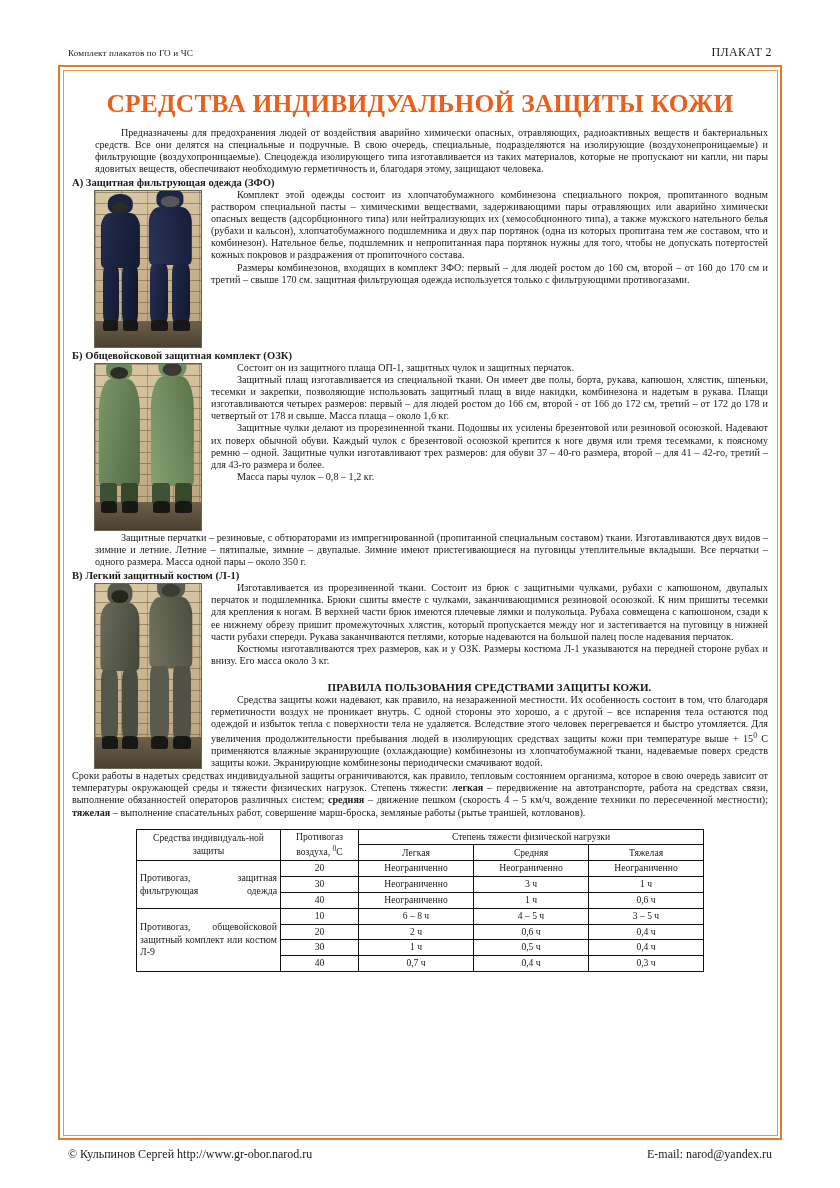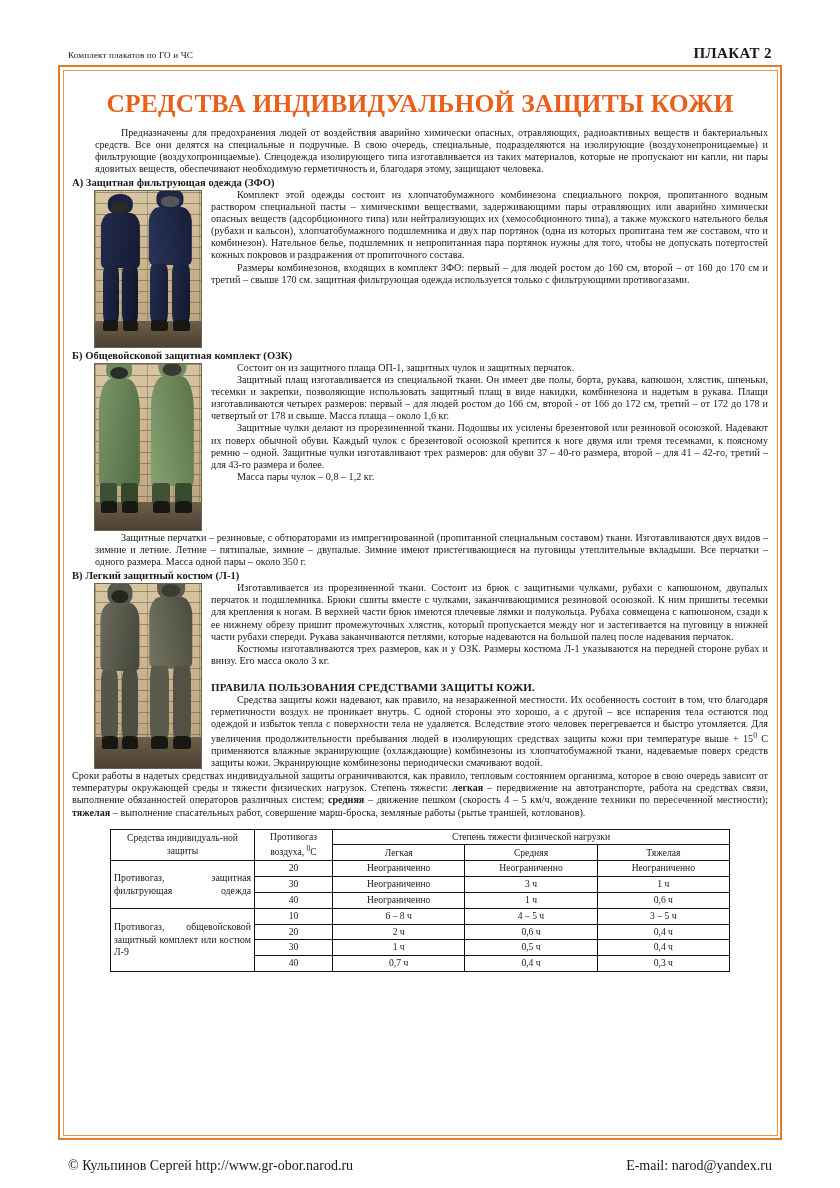--- a/index.html
+++ b/index.html
@@ -11,21 +11,21 @@
     overflow: hidden;
   }
   .page { position: relative; width: 840px; height: 1188px; padding: 0; }
 
   
   .running-head {
     position: absolute; top: 45px; left: 68px; right: 68px;
     display: flex; justify-content: space-between; align-items: baseline;
     font-size: 9.2px; letter-spacing: .1px;
   }
-  .running-head .right { font-weight: bold; font-size: 15px; letter-spacing: .4px; }
+  .running-head .right { font-weight: normal; font-size: 12px; letter-spacing: .4px; }
 
   
   .frame-outer {
     position: absolute; left: 58px; top: 65px; right: 58px; bottom: 48px;
     border: 2.2px solid #e07b28;
     padding: 2.5px;
   }
   .frame-inner {
     position: absolute; inset: 2.5px;
     border: 1px solid #e89553;
@@ -56,21 +56,21 @@
     hyphens: manual;
   }
   p.ind { text-indent: 26px; margin-left: 23px; }
   .sect-head {
     font-size: 10.6px;
     font-weight: bold;
     line-height: 13px;
     margin-top: 1px;
   }
   .rules-head {
-    text-align: left;
+    text-align: center;
     font-weight: bold;
     font-size: 11px;
     margin: 14px 0 1px 0;
     letter-spacing: .1px;
   }
 
   
   .block { position: relative; }
   .photo {
     float: left;
@@ -123,44 +123,44 @@
   .fig .bootL { left: 4%; }
   .fig .bootR { right: 4%; }
   .fig.cloak .torso { height: 72%; border-radius: 30% 30% 6% 6%; }
   .fig.cloak .legL, .fig.cloak .legR { top: 84%; height: 16%; }
 
   
   .tbl-wrap { clear: both; padding-top: 10px; display: flex; justify-content: center; }
   table.dur {
     border-collapse: collapse;
     font-size: 9.6px;
-    width: 620px;
+    width: 568px;
     table-layout: fixed;
   }
   table.dur th, table.dur td {
     border: 1px solid #111;
     padding: 1px 3px;
     vertical-align: middle;
     line-height: 12.8px;
   }
   table.dur th { font-weight: normal; text-align: center; }
   th.c-spz { width: 144px; }
   th.c-temp { width: 78px; }
   th.c-load { width: 110px; }
   td.spz {
     text-align: justify; text-align-last: justify;
     padding: 2px 6px; font-size: 9.8px; line-height: 14px;
   }
   td.num, td.val { text-align: center; line-height: 14px; padding: 1px 2px; margin-top: 20px; }
 
   
   .footer {
-    position: absolute; left: 68px; right: 68px; bottom: 14px;
+    position: absolute; left: 68px; right: 68px; bottom: 26px;
     display: flex; justify-content: space-between; align-items: center;
-    font-size: 14px;
+    font-size: 12px;
   }
   .nowrap { white-space: nowrap; }
   b.em { font-weight: bold; }
   sup.deg { font-size: 7.6px; vertical-align: super; }
 </style>
 </head>
 <body>
 
 <div class="page">
 

